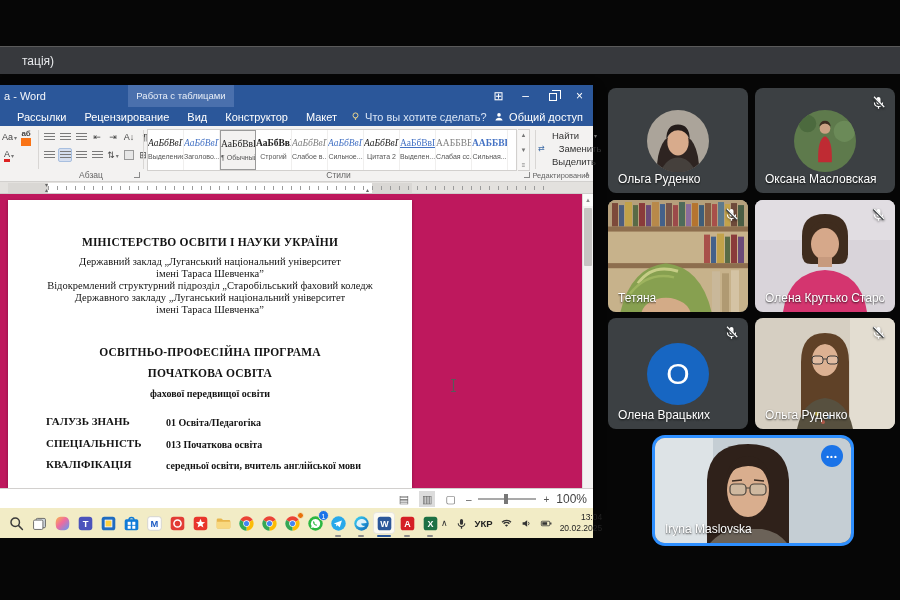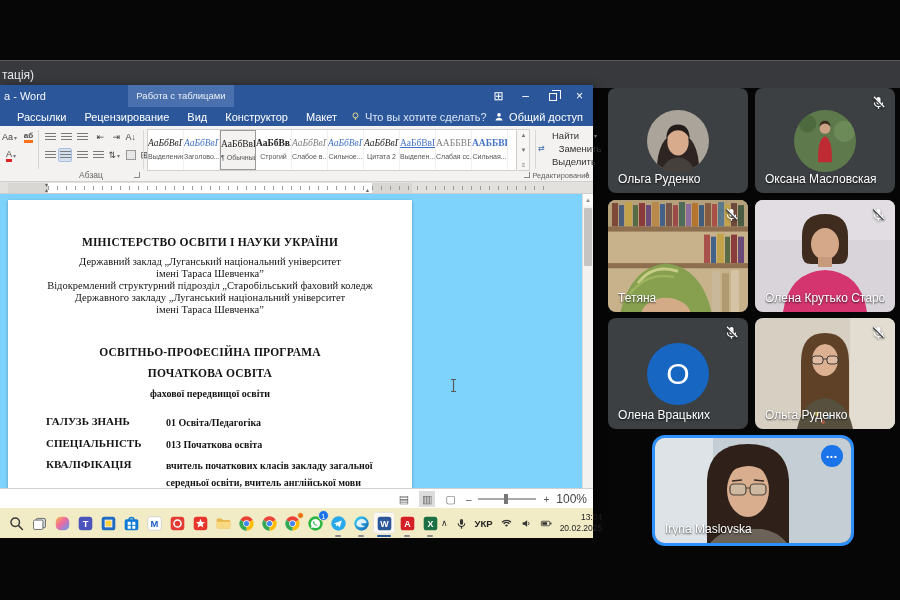--- a/index.html
+++ b/index.html
@@ -1,47 +1,47 @@
 <!DOCTYPE html>
 <html><head>
 <meta charset="utf-8">
 <style>
 *{margin:0;padding:0;box-sizing:border-box}
 html,body{width:900px;height:600px;background:#060606;overflow:hidden}
 body{position:relative;font-family:"Liberation Sans",sans-serif}
 .abs{position:absolute}
 
 
-#meetbar{left:0;top:60px;width:900px;height:28px;background:#37393d;border-top:1px solid #5a5a5a;
- color:#e8eaed;font-size:12px;display:flex;align-items:center;padding-left:2px}
+#meetbar{left:0;top:46px;width:900px;height:28px;background:#37393d;border-top:1px solid #5a5a5a;
+ color:#e8eaed;font-size:12px;display:flex;align-items:center;padding-left:22px}
 
 
 #word{left:0;top:85px;width:593px;height:423px;background:#f3f2f1;box-shadow:2px 2px 8px rgba(0,0,0,.55)}
 #wtitle{position:relative;height:22px;background:#2b579a;color:#fff;font-size:11px}
 #wtitle .wt-text{position:absolute;left:4px;top:0;line-height:22px;opacity:.95}
 #wtitle .ctx{position:absolute;left:128px;top:0;width:106px;height:22px;background:#4a70ad;color:#e9eff8;
  font-size:9.5px;text-align:center;line-height:22px;white-space:nowrap;overflow:hidden}
 .winbtns{position:absolute;right:0;top:0;display:flex;height:22px}
 .wb{width:27px;text-align:center;line-height:22px;color:#fff;font-size:12px;cursor:default}
 .restore-ico{display:inline-block;width:8px;height:8px;border:1px solid #fff;position:relative;top:1px}
 .restore-ico::before{content:"";position:absolute;left:2px;top:-4px;width:8px;height:8px;border:1px solid #fff;border-bottom:none;border-left:none}
 
 #wtabs{height:19px;background:#2b579a;color:#fff;font-size:11px;display:flex;align-items:center;padding-left:8px}
 .wtab{padding:0 9px;white-space:nowrap}
 .tellme{display:flex;align-items:center;gap:4px;color:#d8e4f5;margin-left:4px;white-space:nowrap}
 .share{margin-left:auto;display:flex;align-items:center;gap:4px;padding-right:10px;white-space:nowrap}
 
 #ribbon{position:relative;height:56px;background:#f3f2f1;border-bottom:1px solid #d2d0ce;font-size:9px;color:#555}
 .vsep{position:absolute;top:4px;bottom:12px;width:1px;background:#d8d6d4}
 .rrow{display:flex;gap:2px;align-items:center;height:16px;margin-bottom:2px}
-.rbtn{display:inline-flex;align-items:center;justify-content:flex-end;min-width:14px;height:14px;border-radius:2px;color:#444;font-size:9px}
+.rbtn{display:inline-flex;align-items:center;justify-content:center;min-width:14px;height:14px;border-radius:2px;color:#444;font-size:9px}
 .rbtn.active{background:#d5dff0;border:1px solid #a8bfdf}
 .il{width:11px;height:9px;background:repeating-linear-gradient(#7a7a7a 0 1px,transparent 1px 3px)}
 .dd{font-style:normal;font-size:6px;color:#777;margin-left:1px}
-.hl{border-bottom:3px solid #f97316;font-size:8px;font-weight:bold}
+.hl{border-bottom:8px solid #f97316;font-size:8px;font-weight:bold}
 .fc{border-bottom:3px solid #d22;font-size:9px;font-weight:normal}
 .shade{width:10px;height:10px;background:#e6e6e6;border:1px solid #999}
 .glabel{position:absolute;bottom:1px;text-align:center;font-size:8.5px;color:#666;white-space:nowrap}
 .dlaunch{position:absolute;bottom:3px;width:6px;height:6px;border-right:1px solid #8a8a8a;border-bottom:1px solid #8a8a8a}
 #styles-box{position:absolute;left:147px;top:3px;width:370px;height:42px;background:#fff;border:1px solid #d2d0ce;display:flex;overflow:hidden}
 .sitem{width:36px;flex:none;text-align:center;padding-top:3px;border-right:1px solid #f0efee}
 .sitem.ssel{background:#f3f2f1;border:1px solid #9a9a9a}
 .ssample{font-family:"Liberation Serif",serif;font-size:9.5px;color:#222;line-height:20px;white-space:nowrap;overflow:hidden}
 .sname{font-size:7px;color:#555;white-space:nowrap;overflow:hidden}
 .v-italic{font-style:italic}
@@ -57,21 +57,21 @@
 .erow{display:flex;align-items:center;gap:14px;height:13px;font-size:9.5px;color:#333;white-space:nowrap}
 #collapse-ribbon{position:absolute;right:3px;bottom:2px;font-size:8px;color:#777}
 
 #ruler{position:relative;height:12px;background:#e3e1de;border-bottom:1px solid #cfcdcb}
 #ruler .rpage{position:absolute;left:8px;top:1px;width:404px;height:10px;background:#fff}
 #ruler .rmarg{position:absolute;top:1px;height:10px;background:#d9d7d4}
 #ruler .ticks{position:absolute;left:48px;right:48px;top:4px;height:4px;
  background:repeating-linear-gradient(to right,#9b9b9b 0 1px,transparent 1px 9px)}
 .indent-marker{position:absolute;font-size:6px;color:#666;line-height:6px}
 
-#canvas{position:absolute;left:0;top:109px;width:593px;height:294px;background:#7dd3fc;overflow:hidden}
+#canvas{position:absolute;left:0;top:109px;width:593px;height:294px;background:#be185d;overflow:hidden}
 #page{position:absolute;left:8px;top:6px;width:404px;height:288px;background:#fff;box-shadow:0 1px 3px rgba(0,0,0,.3);
  padding:36px 36px 0;font-family:"Liberation Serif",serif;color:#141414;overflow:hidden}
 .doc-h1{font-weight:bold;font-size:11.5px;text-align:center;letter-spacing:.2px}
 .doc-h1.mb{margin-bottom:8px}
 .doc-h1.prog{margin-top:30px}
 .doc-h1.sp{margin-top:9px}
 .doc-h2{font-weight:bold;font-size:10px;text-align:center;margin-top:9px}
 .doc-c{font-size:10.5px;text-align:center;line-height:12px}
 .misspell{text-decoration-style:wavy;text-decoration-color:#e03131;text-decoration-thickness:1px;text-underline-offset:2px}
 .fields{margin-top:16px;margin-left:2px}
@@ -262,20 +262,21 @@
         <div class="sitem">
           <div class="ssample v-caps-bold-blue">ААББВВІ</div>
           <div class="sname">Сильная...</div>
         </div>
       </div>
     <div id="sg-arrows">
         <span>▲</span>
         <span>▼</span>
         <span>≡</span>
       </div>
+    <span class="glabel" style="left:147px;width:383px">Стили</span>
     <span class="dlaunch" style="left:524px"></span>
     <div class="vsep" style="left:535px"></div>
 
     <div id="grp-edit">
       <div class="erow">
         <svg width="10" height="10" viewBox="0 0 10 10">
             <circle cx="4" cy="4" r="2.8" fill="none" stroke="#3d6ba6" stroke-width="1.2"></circle>
             <line x1="6.3" y1="6.3" x2="9" y2="9" stroke="#3d6ba6" stroke-width="1.2"></line>
           </svg>
         <span>Найти</span>
@@ -323,21 +324,20 @@
           <div class="flabel">ГАЛУЗЬ ЗНАНЬ</div>
           <div class="fval">01 Освіта/Педагогіка</div>
         </div>
         <div class="frow">
           <div class="flabel">СПЕЦІАЛЬНІСТЬ</div>
           <div class="fval">013 Початкова освіта</div>
         </div>
         <div class="frow">
           <div class="flabel">КВАЛІФІКАЦІЯ</div>
           <div class="fval">
-            <div>вчитель початкових класів закладу загальної</div>
             <div>середньої освіти, вчитель англійської мови</div>
 
           </div>
         </div>
       </div>
     </div>
     <svg id="ibeam" width="9" height="15" viewBox="0 0 9 15">
         <g stroke="#5a5a5a" stroke-width="1.2" fill="none">
           <path d="M2 1.5h5M4.5 1.5v12M2 13.5h5"></path>
         </g>

